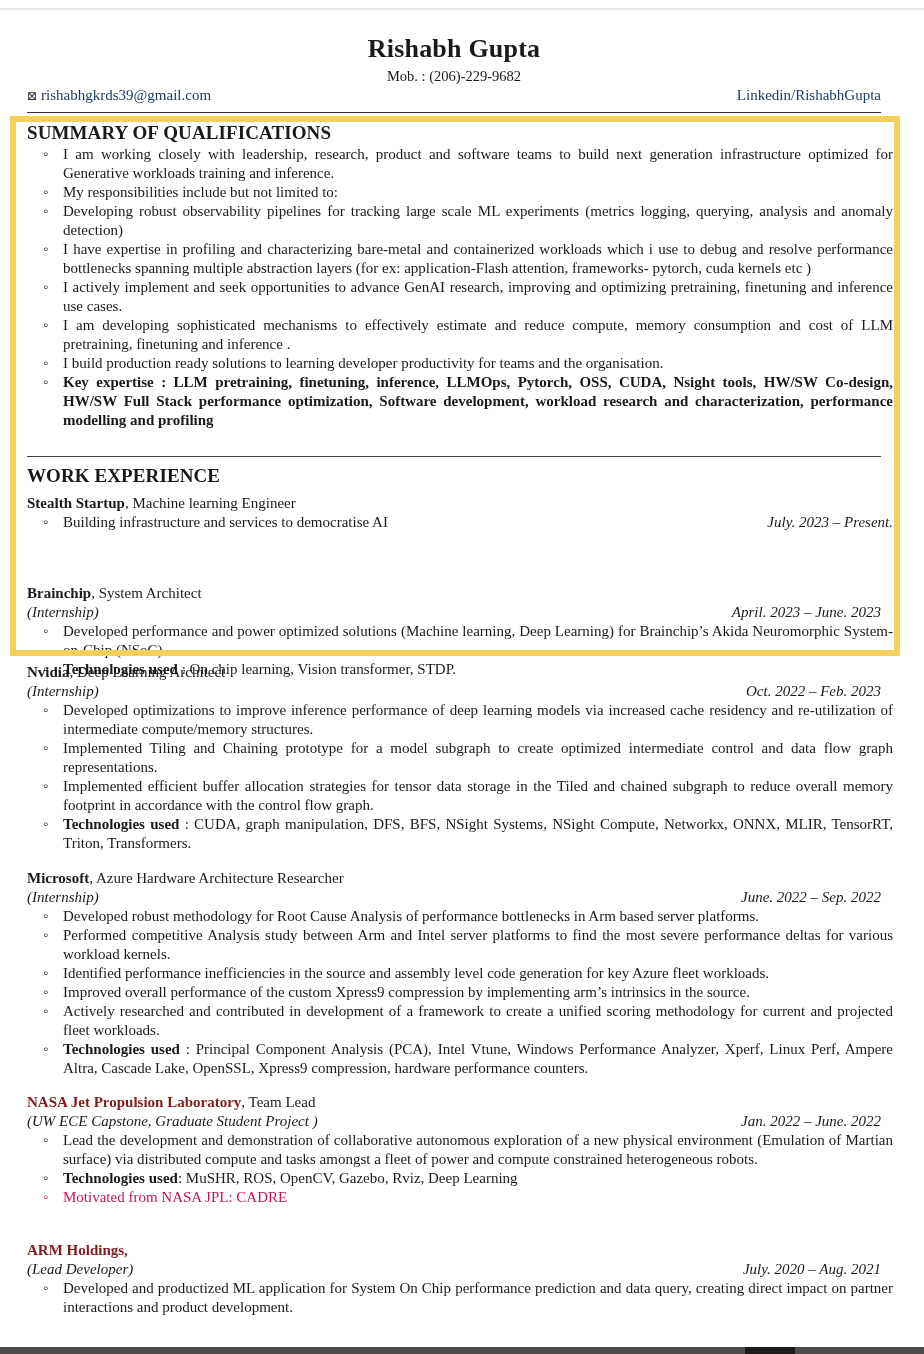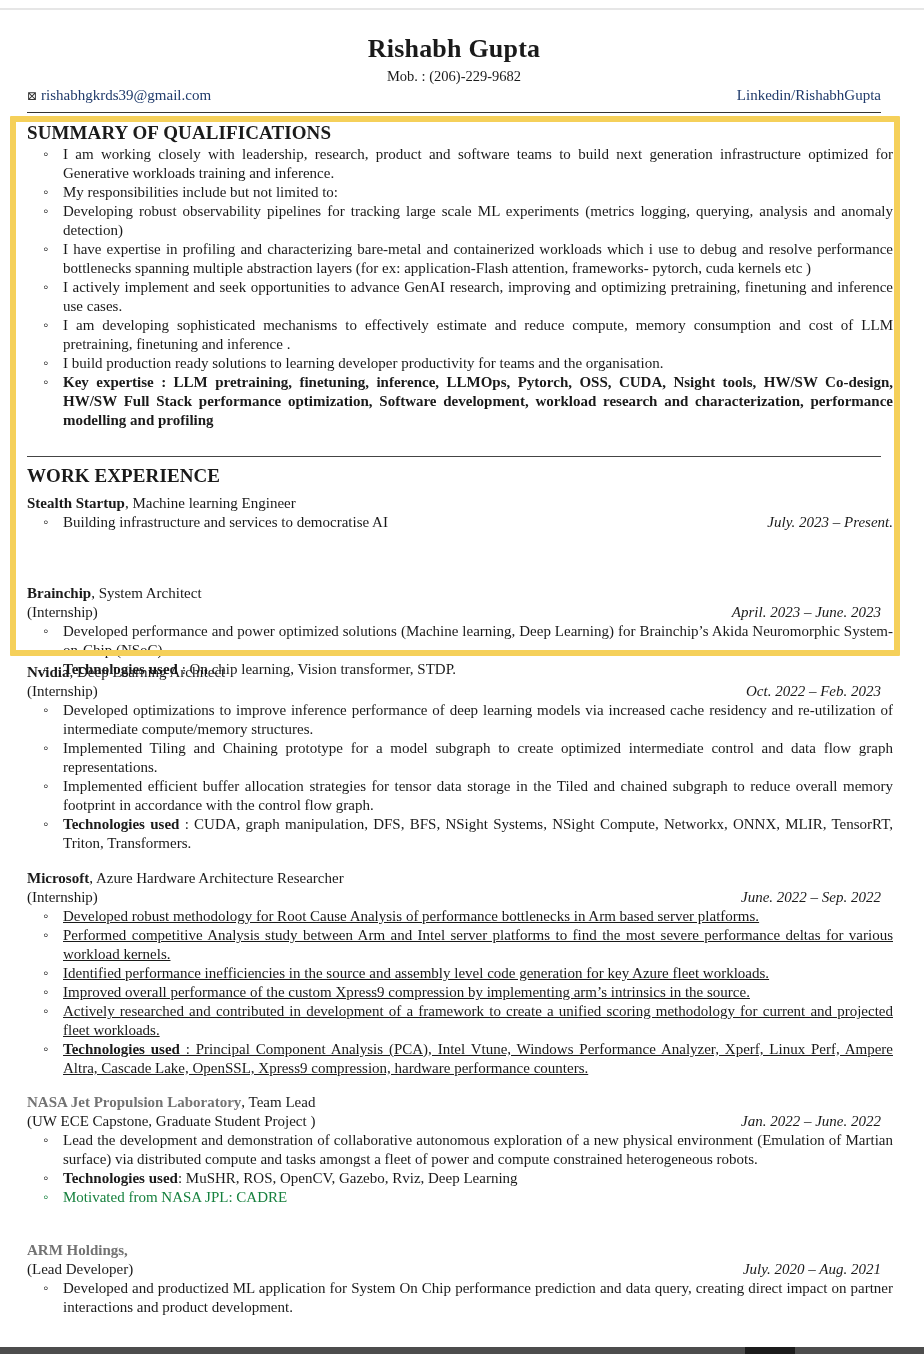--- a/index.html
+++ b/index.html
@@ -22,29 +22,29 @@
 
   .highlight { position: absolute; left: 10px; top: 116px; width: 878px; height: 528px; border: 6px solid #f5d05a; border-radius: 1px; pointer-events: none; }
 
   .section-title { position: absolute; left: 0; font-size: 19px; font-weight: bold; letter-spacing: 0.1px; }
   .rule { position: absolute; left: 0; width: 854px; height: 1px; background: #444; }
 
   ul.bl { position: absolute; left: 12px; width: 854px; margin: 0; padding: 0; list-style: none; font-size: 15px; line-height: 19px; }
   ul.bl li { position: relative; padding-left: 24px; text-align: justify; }
   ul.bl li::before { content: "\25E6"; position: absolute; left: 4px; top: 0; font-size: 15px; }
   ul.bl li b { font-weight: bold; }
-  .link-blue { color: #15803d; }
+  .link-blue { color: #be185d; }
 
   .job { position: absolute; left: 0; width: 854px; font-size: 15px; line-height: 19px; }
   .job .line { position: relative; height: 19px; }
   .job .company { font-weight: bold; }
-  .job .company.blue { color: #737373; }
+  .job .company.blue { color: #7f1d1d; }
   .job .role { }
   .job .date { position: absolute; right: 0; top: 0; font-style: italic; }
-  .job .sub { }
+  .job .sub { font-style: italic; }
 
   .bottom-bar { position: absolute; left: 0; right: 0; top: 1347px; height: 7px; background: #4d4d4d; }
   .bottom-bar .dark { position: absolute; left: 745px; width: 50px; top: 0; height: 7px; background: #1c1c1c; }
 </style>
 </head>
 <body>
 
 <div class="top-rule"></div>
 
 <div class="page">
@@ -94,21 +94,21 @@
       <li>Developed optimizations to improve inference performance of deep learning models via increased cache residency and re-utilization of intermediate compute/memory structures.</li>
       <li>Implemented Tiling and Chaining prototype for a model subgraph to create optimized intermediate control and data flow graph representations.</li>
       <li>Implemented efficient buffer allocation strategies for tensor data storage in the Tiled and chained subgraph to reduce overall memory footprint in accordance with the control flow graph.</li>
       <li><b>Technologies used</b><span> : CUDA, graph manipulation, DFS, BFS, NSight Systems, NSight Compute, Networkx, ONNX, MLIR, TensorRT, Triton, Transformers.</span></li>
     </ul>
   </div>
 
   <div class="job" style="top:869px;">
     <div class="line"><span class="company">Microsoft</span>, <span class="role">Azure Hardware Architecture Researcher</span></div>
     <div class="line"><span class="sub">(Internship)</span><span class="date">June. 2022 – Sep. 2022</span></div>
-    <ul class="bl" style="position:relative;top:0;text-decoration:underline;">
+    <ul class="bl" style="position:relative;top:0;">
       <li>Developed robust methodology for Root Cause Analysis of performance bottlenecks in Arm based server platforms.</li>
       <li>Performed competitive Analysis study between Arm and Intel server platforms to find the most severe performance deltas for various workload kernels.</li>
       <li>Identified performance inefficiencies in the source and assembly level code generation for key Azure fleet workloads.</li>
       <li>Improved overall performance of the custom Xpress9 compression by implementing arm’s intrinsics in the source.</li>
       <li>Actively researched and contributed in development of a framework to create a unified scoring methodology for current and projected fleet workloads.</li>
       <li><b>Technologies used</b><span> : Principal Component Analysis (PCA), Intel Vtune, Windows Performance Analyzer, Xperf, Linux Perf, Ampere Altra, Cascade Lake, OpenSSL, Xpress9 compression, hardware performance counters.</span></li>
     </ul>
   </div>
 
   <div class="job" style="top:1093px;">

